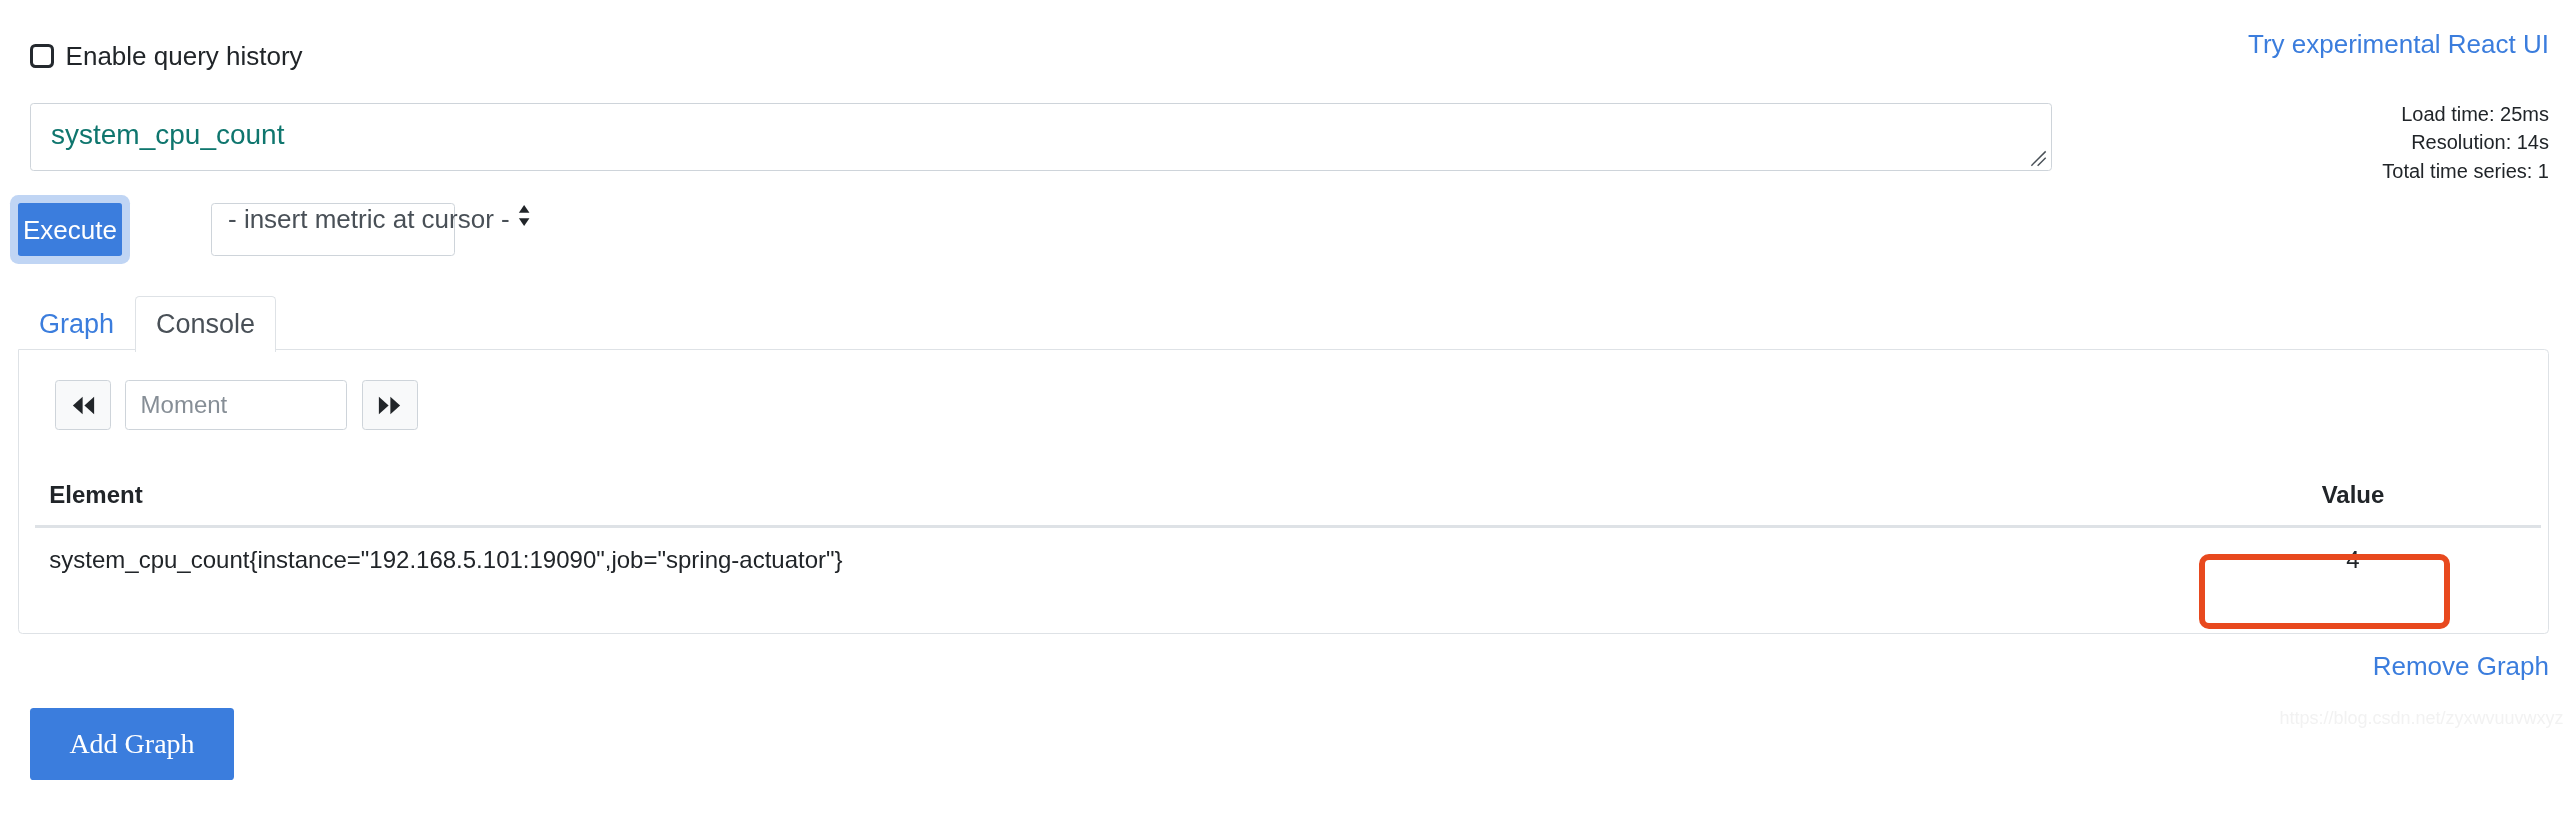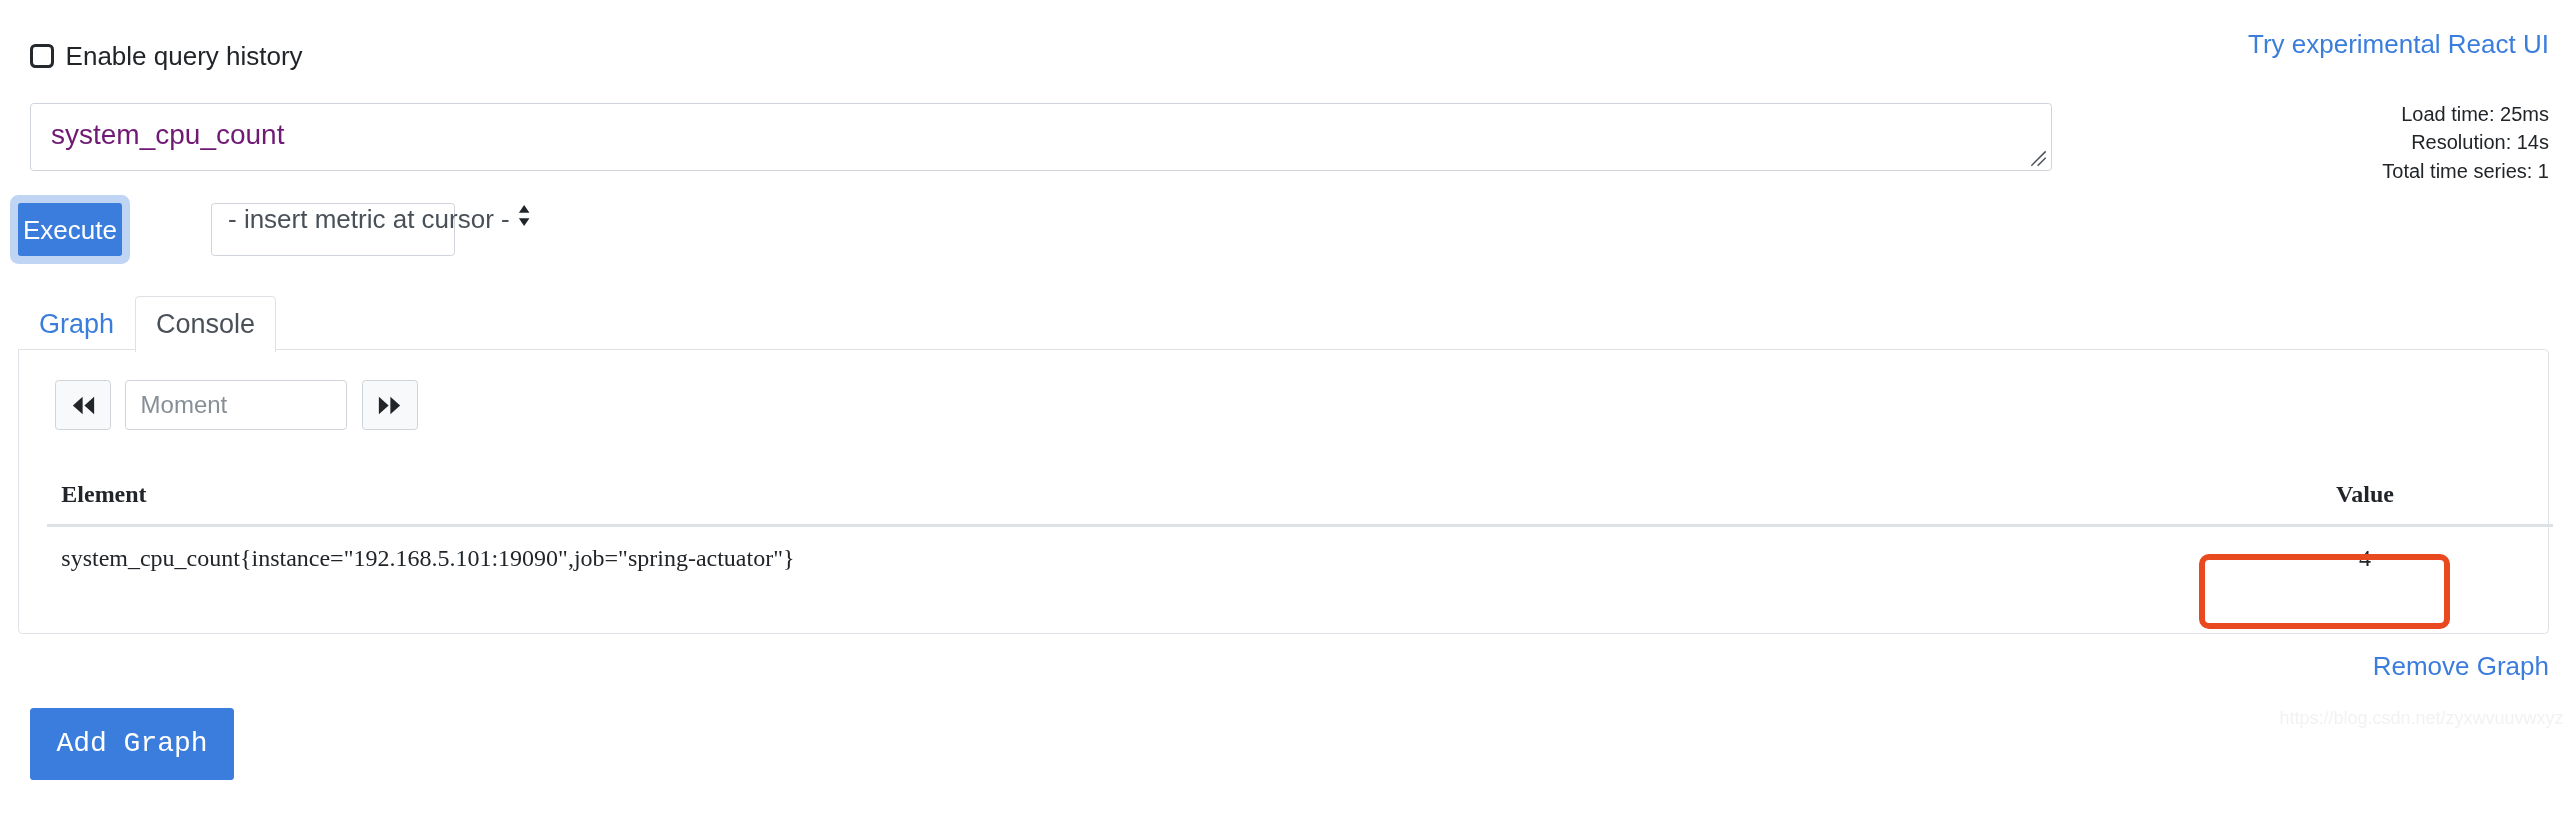--- a/index.html
+++ b/index.html
@@ -69,21 +69,21 @@
     position: absolute;
     left: 30px;
     top: 103px;
     width: 2022px;
     height: 68px;
     border: 1.8px solid #ced4da;
     border-radius: 3.6px;
     background: #ffffff;
     font-family: "Liberation Sans", sans-serif;
     font-size: 28px;
-    color: #701a75;
+    color: #0f766e;
     padding: 14.3px 20px;
     resize: none;
     outline: none;
     overflow: hidden;
     line-height: 1.2;
   }
   .resize-grip {
     position: absolute;
     left: 2026px;
     top: 146px;
@@ -220,26 +220,25 @@
     font-size: 24px;
     color: #495057;
     padding: 0 14.3px;
     outline: none;
   }
   .moment-input::placeholder { color: #868e96; opacity: 1; }
 
   
   .res-table {
     position: absolute;
-    left: 28px;
+    left: 16px;
     top: 120px;
     width: 2506px;
     border-collapse: collapse;
     table-layout: fixed;
-    font-family: Liberation Serif, serif;
   }
   .res-table th {
     font-size: 24px;
     font-weight: bold;
     color: #212529;
     padding: 10.7px 14.3px 16px 14.3px;
     border-bottom: 3.6px solid #dee2e6;
     text-align: left;
   }
   .res-table th.val-col,
@@ -285,21 +284,21 @@
   .add-btn {
     position: absolute;
     left: 30px;
     top: 708px;
     width: 204px;
     height: 72px;
     background: #3b7ddd;
     color: #ffffff;
     border: none;
     border-radius: 3.6px;
-    font-family: Liberation Mono, monospace;
+    font-family: Liberation Serif, serif;
     font-size: 28px;
     line-height: 1;
     cursor: pointer;
     padding: 0;
   }
 
   
   .watermark {
     position: absolute;
     right: 12.5px;

